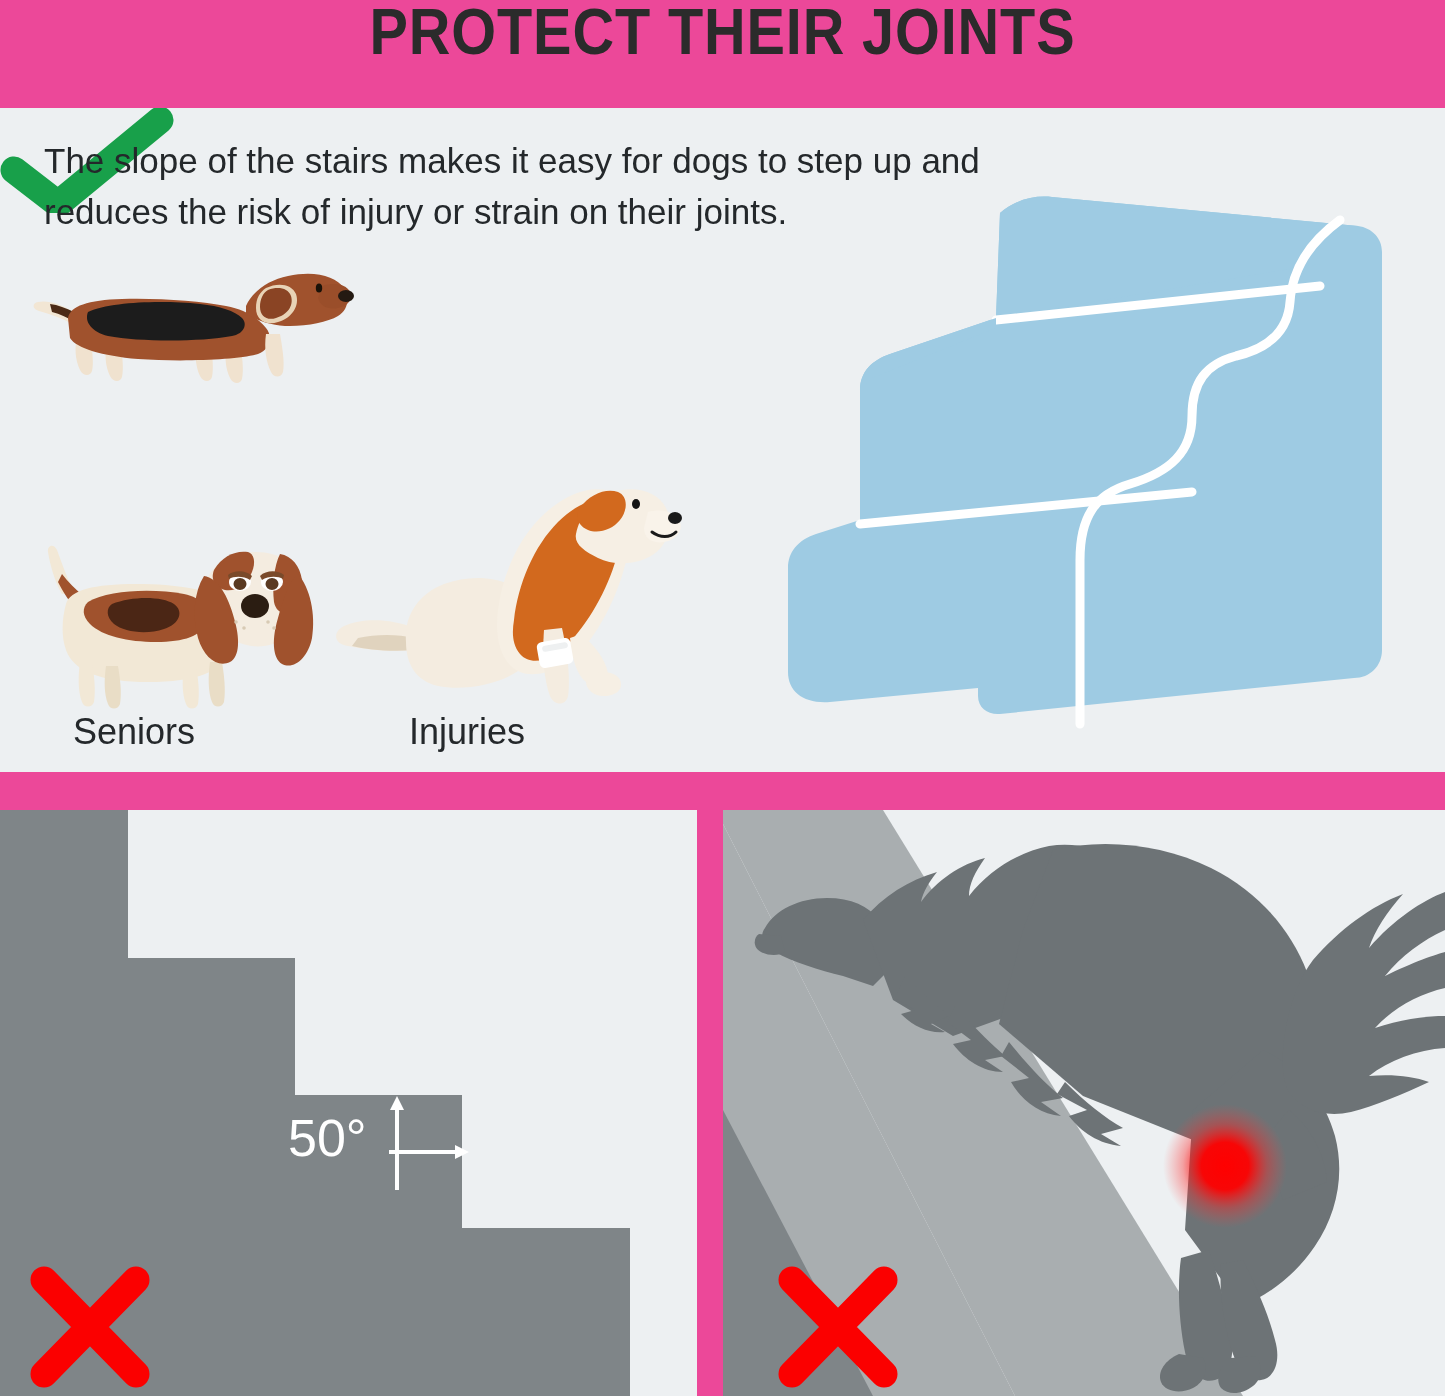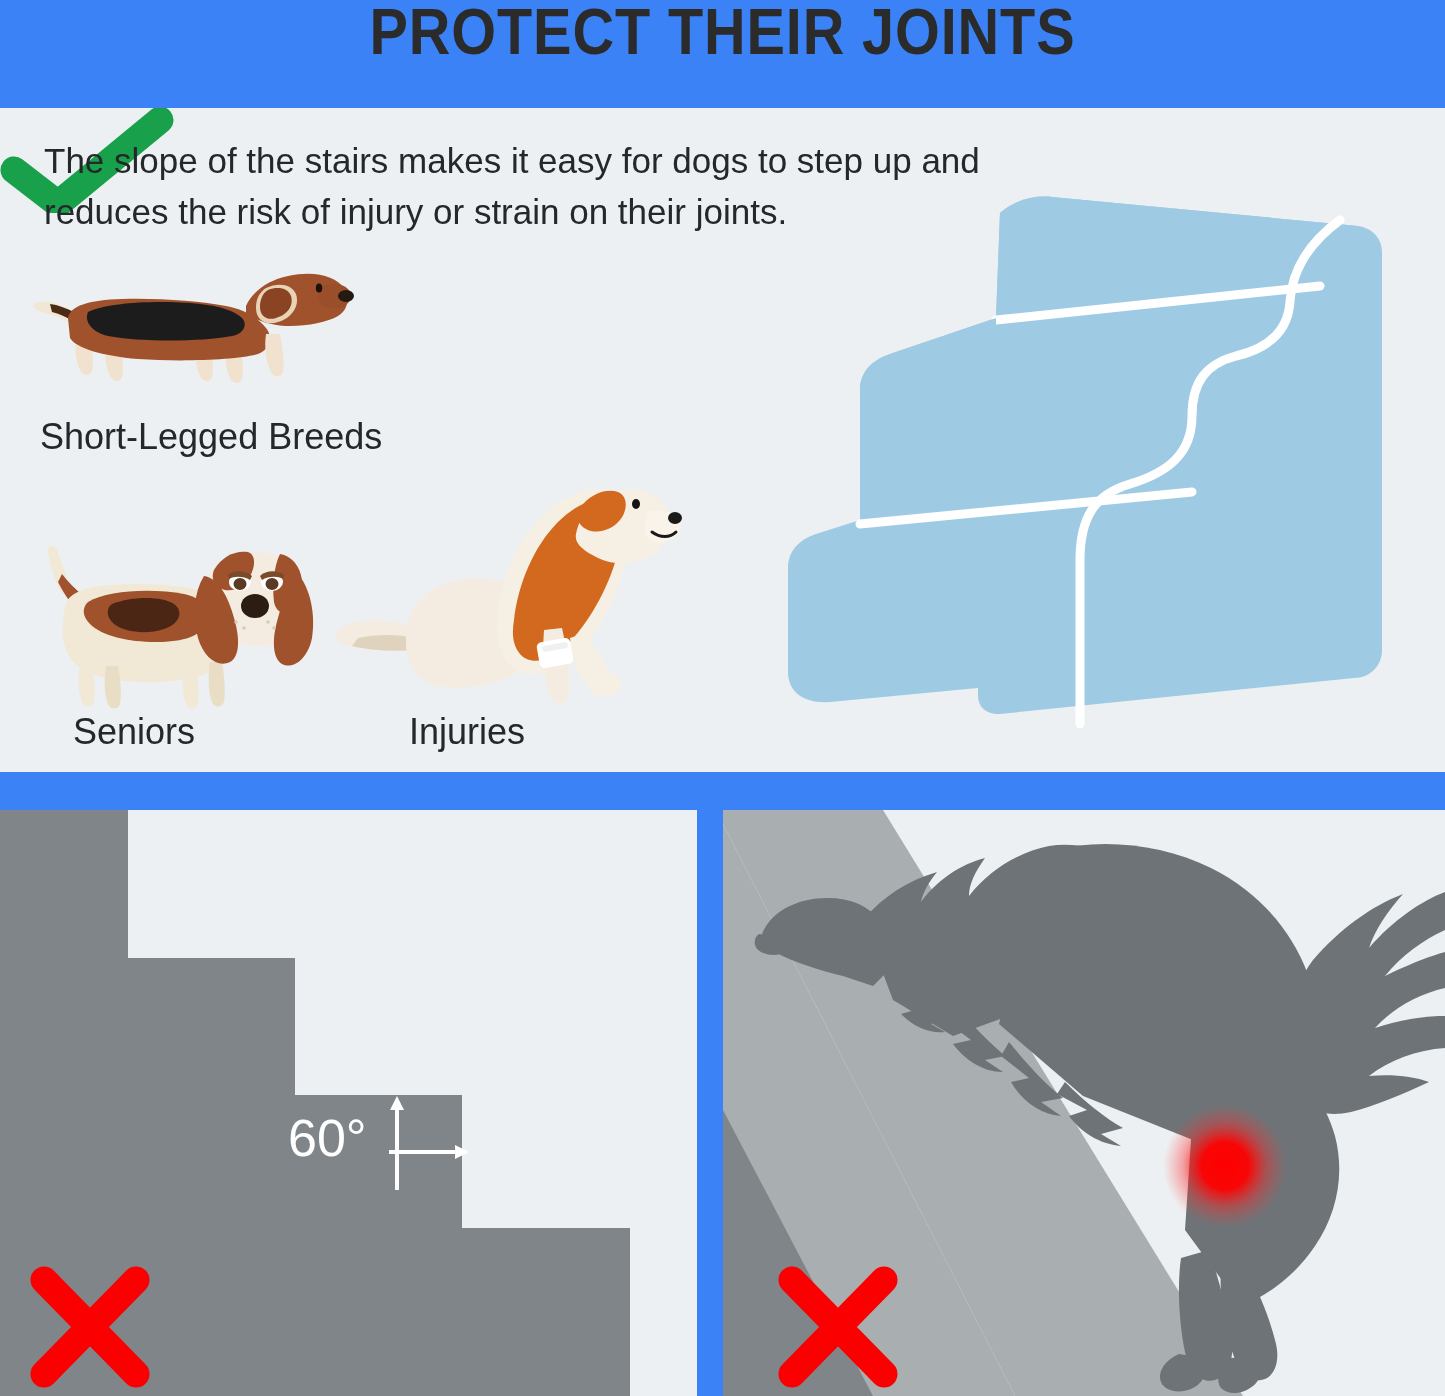--- a/index.html
+++ b/index.html
@@ -2,21 +2,21 @@
 <html><head>
 <meta charset="utf-8">
 <style>
   html,body{margin:0;padding:0;}
   body{
     width:1445px;height:1396px;
     background:#ffffff;
     font-family:"Liberation Sans", sans-serif;
     overflow:hidden;
   }
-  .page{position:relative;width:1445px;height:1396px;background:#3b82f6;}
+  .page{position:relative;width:1445px;height:1396px;background:#ec4899;}
 
   
   .title{
     position:absolute;left:0;top:-4px;width:1445px;
     text-align:center;
     font-size:64px;
     font-weight:bold;
     letter-spacing:1px;
     color:#2b2b2b;
     font-family:"Liberation Sans", sans-serif;
@@ -113,21 +113,20 @@
         <ellipse cx="316" cy="40" rx="8" ry="6" fill="#241a12"></ellipse>
 
         <ellipse cx="289" cy="32" rx="3.2" ry="4.5" fill="#1a1208"></ellipse>
 
         <path d="M236 32 C248 26 262 28 266 38 C270 50 262 62 248 66 C236 70 226 64 226 52 C226 42 230 36 236 32 Z" fill="#e8d3b6"></path>
         <path d="M238 34 C248 30 258 32 261 40 C264 50 257 59 246 62 C237 65 230 60 230 51 C230 43 233 37 238 34 Z" fill="#8a4424"></path>
 
         <path d="M236 78 C234 92 236 106 241 116 C244 122 251 122 253 116 C255 106 252 90 250 78 Z" fill="#f0e2cf"></path>
       </g>
     </svg>
-    <div class="dog-label lbl-breeds">Short-Legged Breeds</div>
 
     
     <svg class="illus dog-senior" viewBox="0 0 300 180">
       <g>
 
         <path d="M34 64 C26 50 22 34 20 22 C19 15 26 13 29 20 C34 34 40 50 46 62 Z" fill="#f2e8d6"></path>
         <path d="M30 52 C34 60 40 70 46 76 L56 66 C48 60 40 52 34 44 Z" fill="#a0522d"></path>
 
         <path d="M38 74 C42 60 66 54 108 54 C150 54 182 60 196 70 C208 78 210 98 204 118
                  C196 142 168 152 120 152 C74 152 46 142 38 120 C33 106 34 88 38 74 Z" fill="#f2e8d6"></path>
@@ -267,21 +266,21 @@
                L295 285
                L462 285
                L462 418
                L630 418
                L630 586
                L0 586 Z" fill="#7f8588"></path>
     </svg>
 
   </div>
 
-  <div class="deg-label">60°</div>
+  <div class="deg-label">50°</div>
 
   <svg class="angle-arrows" viewBox="0 0 90 110">
 
     <path d="M12 100 L12 14" stroke="#ffffff" stroke-width="4" fill="none"></path>
     <path d="M12 6 L5 20 L19 20 Z" fill="#ffffff"></path>
 
     <path d="M4 62 L76 62" stroke="#ffffff" stroke-width="4" fill="none"></path>
     <path d="M84 62 L70 55 L70 69 Z" fill="#ffffff"></path>
   </svg>
 

